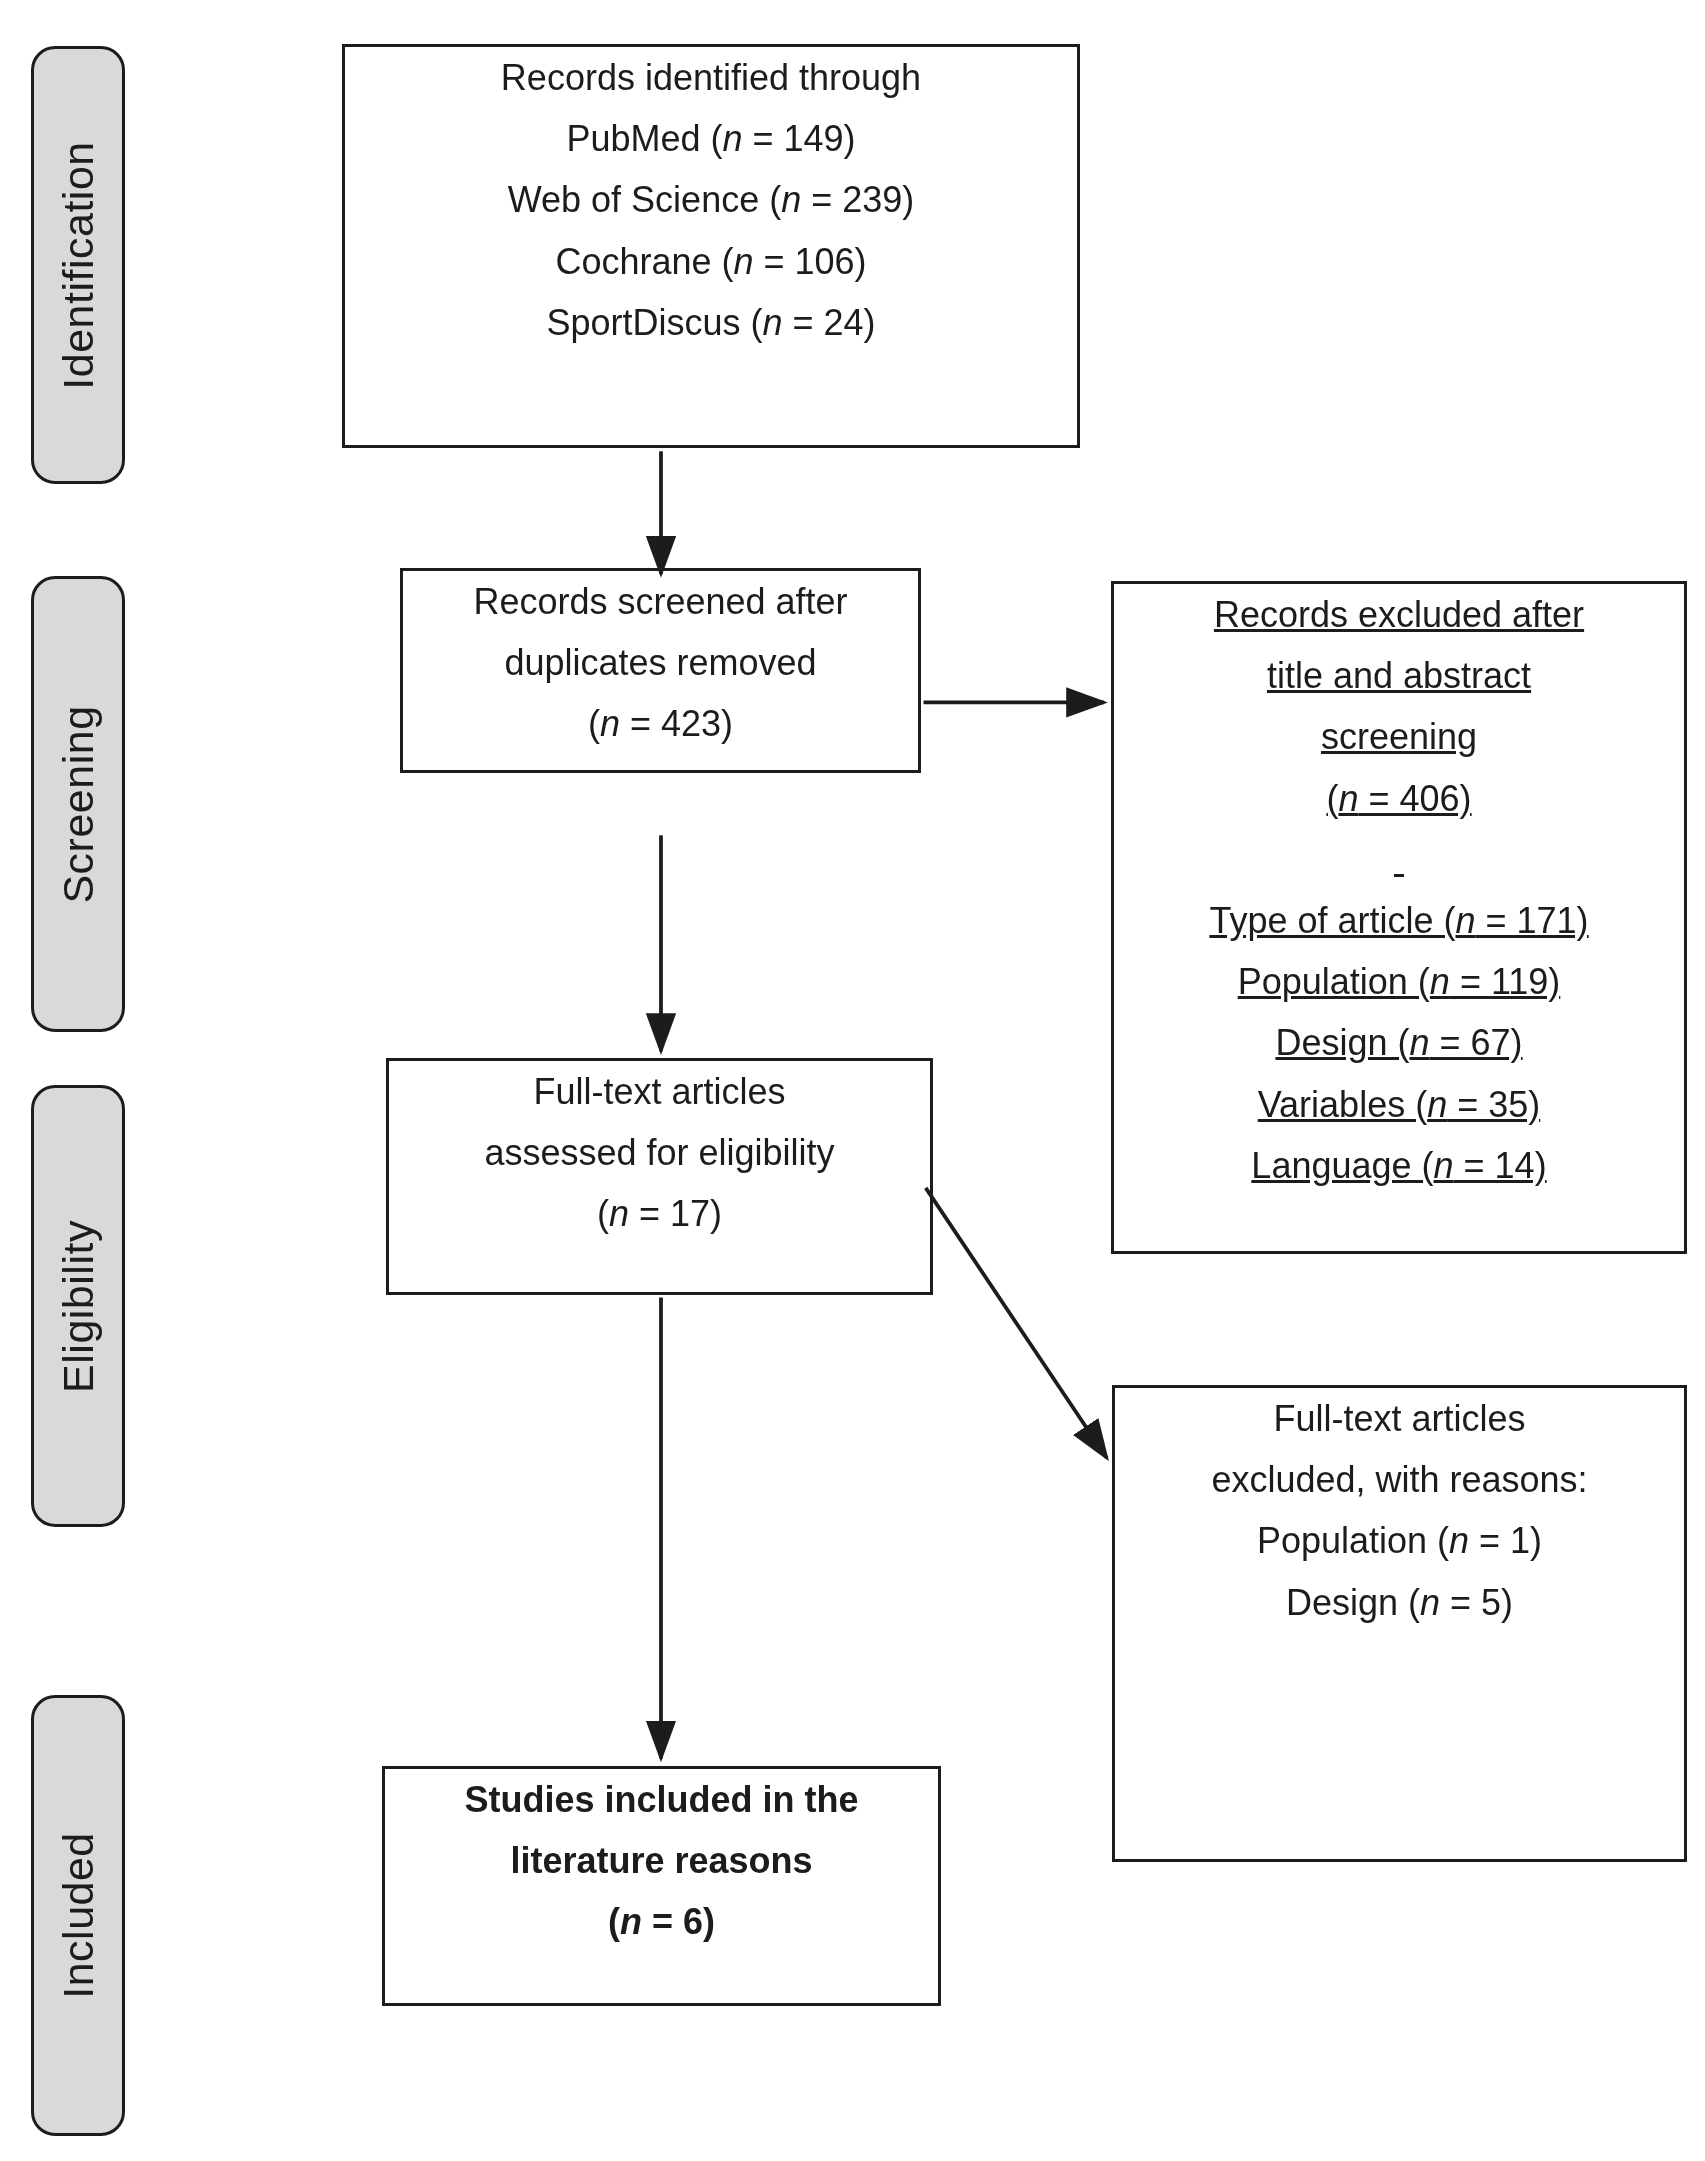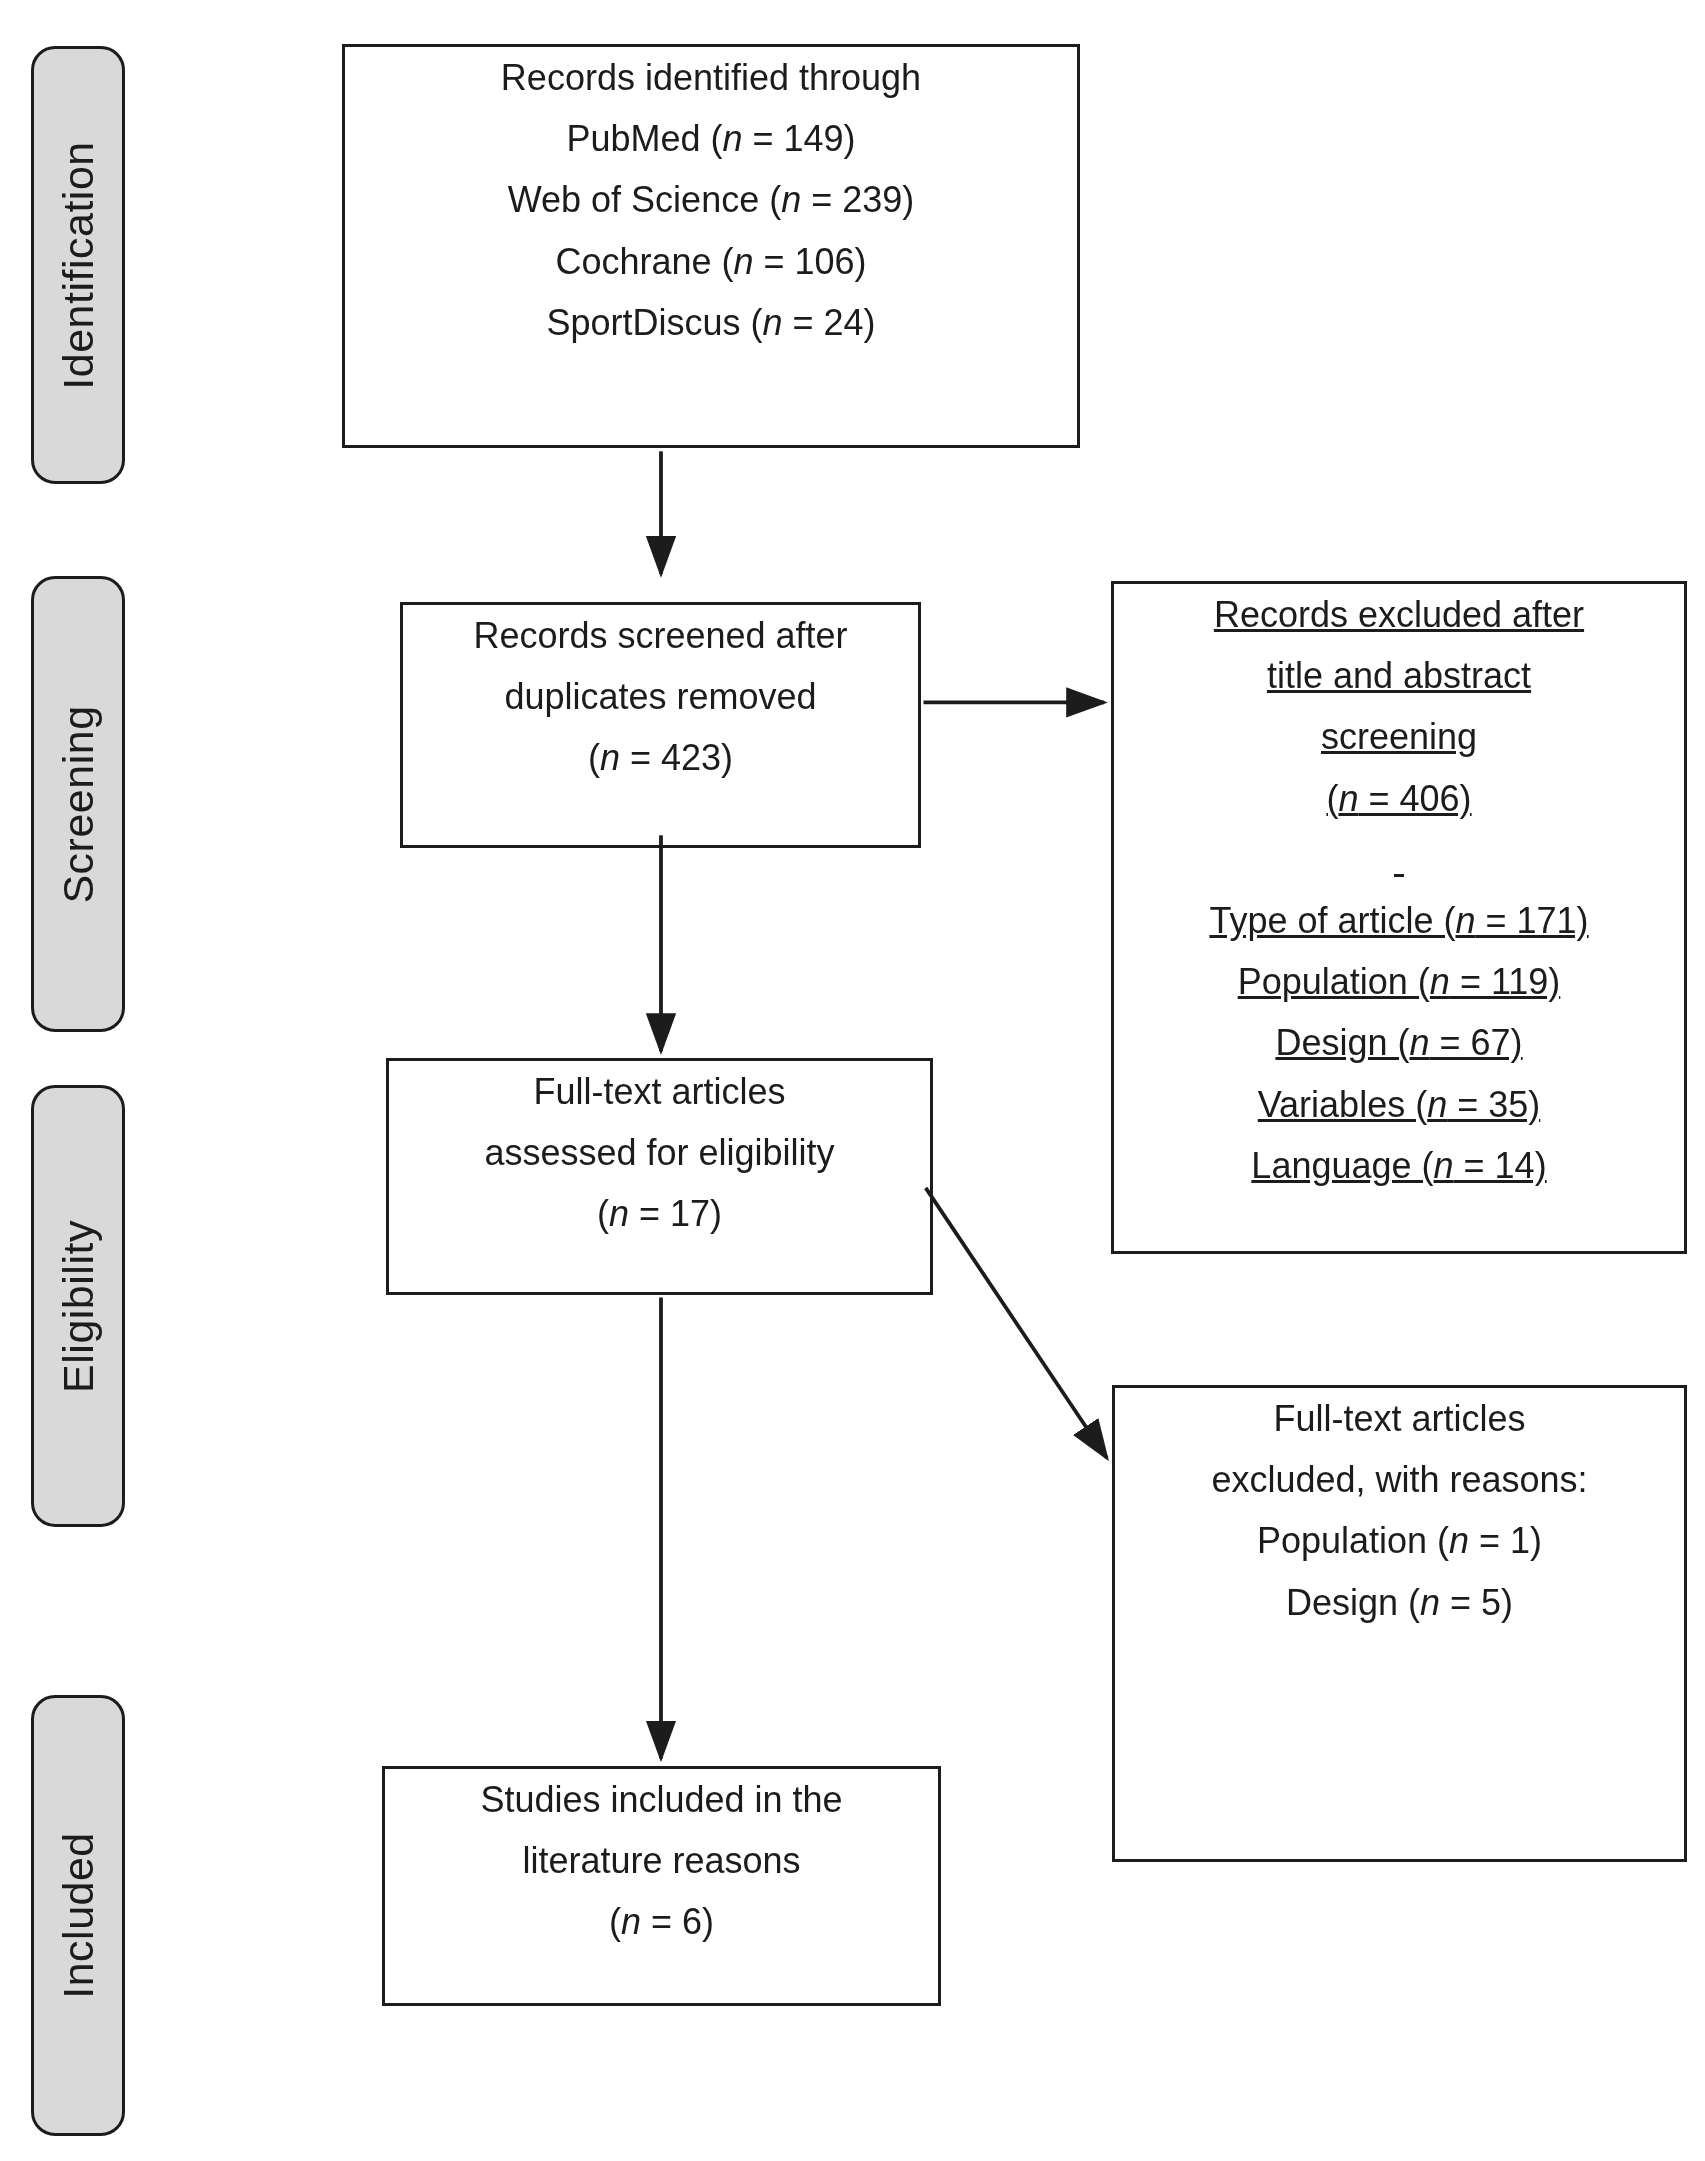--- a/index.html
+++ b/index.html
@@ -60,21 +60,21 @@
     <span class="stage-label">Included</span>
   </div>
 
   <div class="flow-box" style="left:342px;  top:44px;   width:738px; height:404px;">
       <div class="line">Records identified through</div>
       <div class="line">PubMed (<i>n</i> = 149)</div>
       <div class="line">Web of Science (<i>n</i> = 239)</div>
       <div class="line">Cochrane (<i>n</i> = 106)</div>
       <div class="line">SportDiscus (<i>n</i> = 24)</div>
     </div>
-  <div class="flow-box" style="left:400px;  top:602px; width:521px;  height:246px;">
+  <div class="flow-box" style="left:400px;  top:568px; width:521px;  height:205px;">
       <div class="line">Records screened after</div>
       <div class="line">duplicates removed</div>
       <div class="line">(<i>n</i> = 423)</div>
     </div>
   <div class="flow-box" style="left:1111px; top:581px; width:576px; height:673px;text-decoration:underline;">
       <div class="line">Records excluded after</div>
       <div class="line">title and abstract</div>
       <div class="line">screening</div>
       <div class="line">(<i>n</i> = 406)</div>
       <div class="line">&nbsp;</div>
@@ -88,21 +88,21 @@
       <div class="line">Full-text articles</div>
       <div class="line">assessed for eligibility</div>
       <div class="line">(<i>n</i> = 17)</div>
     </div>
   <div class="flow-box" style="left:1112px; top:1385px; width:575px; height:477px;">
       <div class="line">Full-text articles</div>
       <div class="line">excluded, with reasons:</div>
       <div class="line">Population (<i>n</i> = 1)</div>
       <div class="line">Design (<i>n</i> = 5)</div>
     </div>
-  <div class="flow-box" style="left:382px;  top:1766px; width:559px; height:240px;">
+  <div class="flow-box" style="left:382px;  top:1766px; width:559px; height:240px;font-weight:bold;">
       <div class="line">Studies included in the</div>
       <div class="line">literature reasons</div>
       <div class="line">(<i>n</i> = 6)</div>
     </div>
 
   <svg id="arrows" width="1706" height="2161" viewBox="0 0 3144 3984">
     <defs>
       <marker id="ah" markerUnits="strokeWidth" markerWidth="12" markerHeight="9" viewBox="0 0 12 9" refX="10" refY="4" orient="auto">
         <path d="M0,0 L11,4 L0,8 Z" fill="#1c1c1c"></path>
       </marker>

